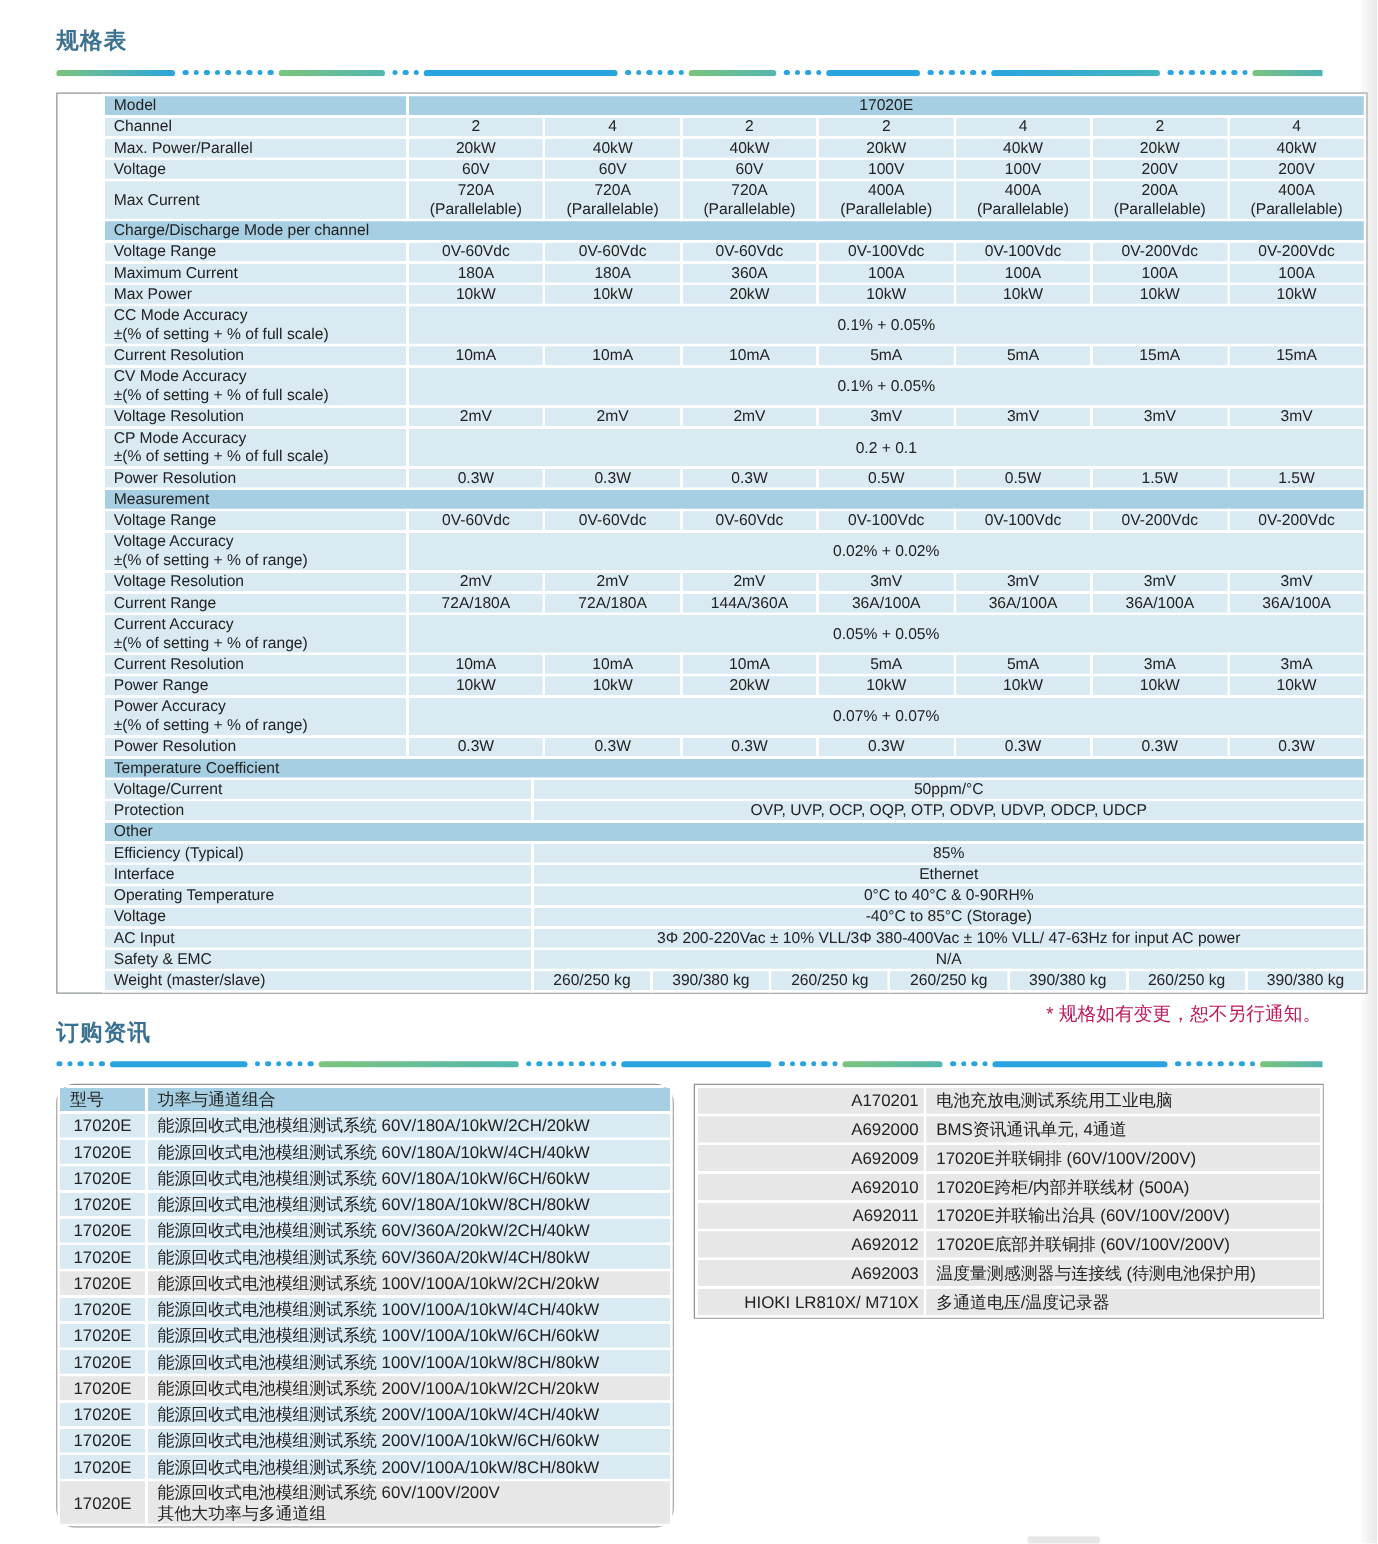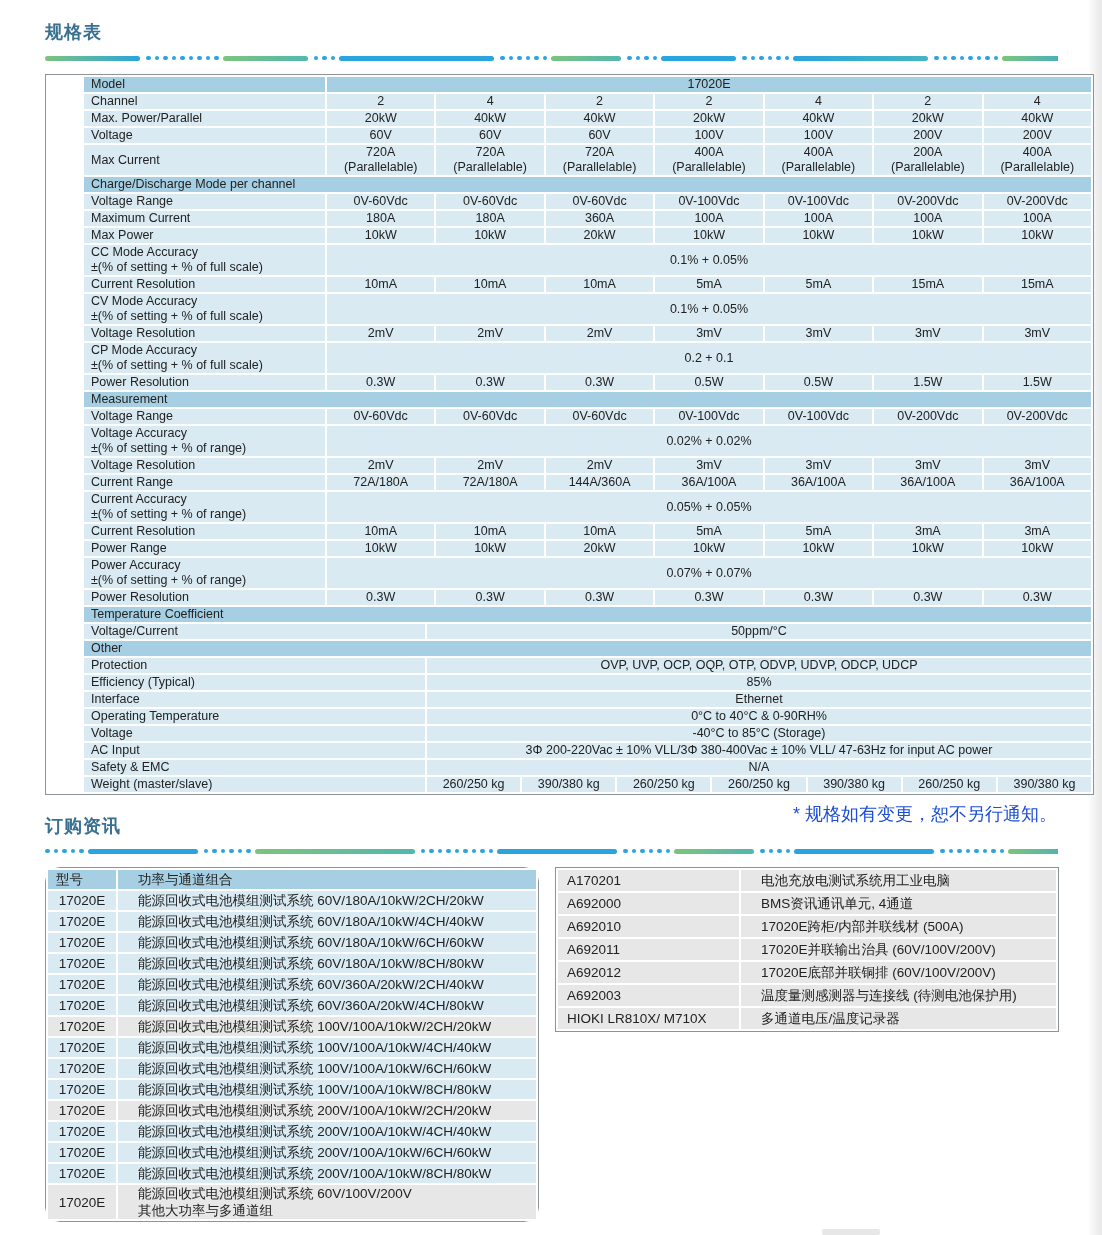--- a/index.html
+++ b/index.html
@@ -31,29 +31,29 @@
   td{border:2px solid #fff;font-size:12.5px;line-height:15px;height:15px;
      padding:0 4px;color:#222;white-space:pre-line;overflow:hidden;}
   td.label{background:#d9eaf3;text-align:left;padding-left:7px;}
   td.val{background:#d9eaf3;text-align:center;}
   tr.hdr td{background:#a6cfe3;}
   td.section{background:#a6cfe3;text-align:left;padding-left:7px;}
   #spec-bottom tr:first-child td{border-top:0;}
 
   .order td{font-size:13.5px;line-height:17px;height:19px;}
   .order td.code{background:#d9eaf3;text-align:center;}
-  .order td.desc{background:#d9eaf3;text-align:left;padding-left:20px;}
+  .order td.desc{background:#d9eaf3;text-align:left;padding-left:8px;}
   .order tr.gray td{background:#e7e7e7;}
   .order tr.hdr td{background:#a6cfe3;}
   .order tr.hdr td.code{text-align:left;padding-left:8px;}
   #order-right td{height:21px;background:#e7e7e7;}
-  #order-right td.code{text-align:left;padding-left:9px;background:#e7e7e7;}
+  #order-right td.code{text-align:right;padding-left:9px;background:#e7e7e7;}
 
   .footnote{position:absolute;left:45px;top:802px;width:1012px;text-align:right;
-    font-size:18px;color:#1d4ed8;}
+    font-size:15px;color:#be185d;}
   .bottom-artifact{position:absolute;left:822px;top:1229px;width:58px;height:6px;
     background:#c9c9c9;opacity:.45;border-radius:2px;}
 </style>
 </head>
 <body>
 
 <div class="page">
   <div class="page-edge"></div>
 
   <h2 class="title" id="title-spec">规格表</h2>
@@ -324,25 +324,25 @@
         </colgroup>
       <tbody>
           <tr>
             <td class="section" colspan="8">Temperature Coefficient</td>
           </tr>
           <tr>
             <td class="label">Voltage/Current</td>
             <td class="val" colspan="7">50ppm/°C</td>
           </tr>
           <tr>
-            <td class="section" colspan="8">Other</td>
-          </tr>
-          <tr>
             <td class="label">Protection</td>
             <td class="val" colspan="7">OVP, UVP, OCP, OQP, OTP, ODVP, UDVP, ODCP, UDCP</td>
+          </tr>
+          <tr>
+            <td class="section" colspan="8">Other</td>
           </tr>
           <tr>
             <td class="label">Efficiency (Typical)</td>
             <td class="val" colspan="7">85%</td>
           </tr>
           <tr>
             <td class="label">Interface</td>
             <td class="val" colspan="7">Ethernet</td>
           </tr>
           <tr>
@@ -508,20 +508,24 @@
       <tbody>
           <tr>
             <td class="code">A170201</td>
             <td class="desc">电池充放电测试系统用工业电脑</td>
           </tr>
           <tr>
             <td class="code">A692000</td>
             <td class="desc">BMS资讯通讯单元, 4通道</td>
           </tr>
           <tr>
+            <td class="code">A692009</td>
+            <td class="desc">17020E并联铜排 (60V/100V/200V)</td>
+          </tr>
+          <tr>
             <td class="code">A692010</td>
             <td class="desc">17020E跨柜/内部并联线材 (500A)</td>
           </tr>
           <tr>
             <td class="code">A692011</td>
             <td class="desc">17020E并联输出治具 (60V/100V/200V)</td>
           </tr>
           <tr>
             <td class="code">A692012</td>
             <td class="desc">17020E底部并联铜排 (60V/100V/200V)</td>

